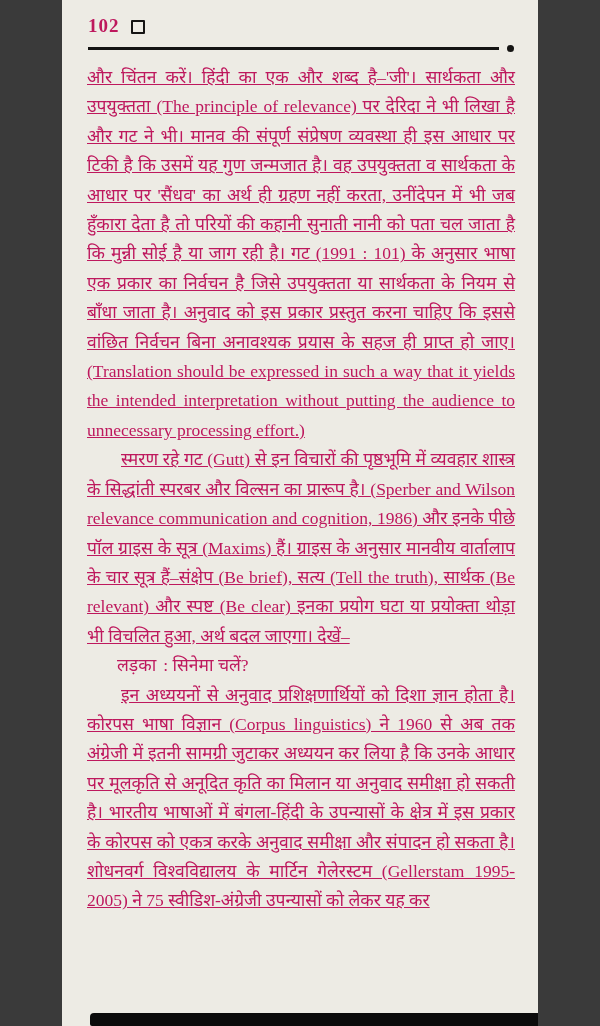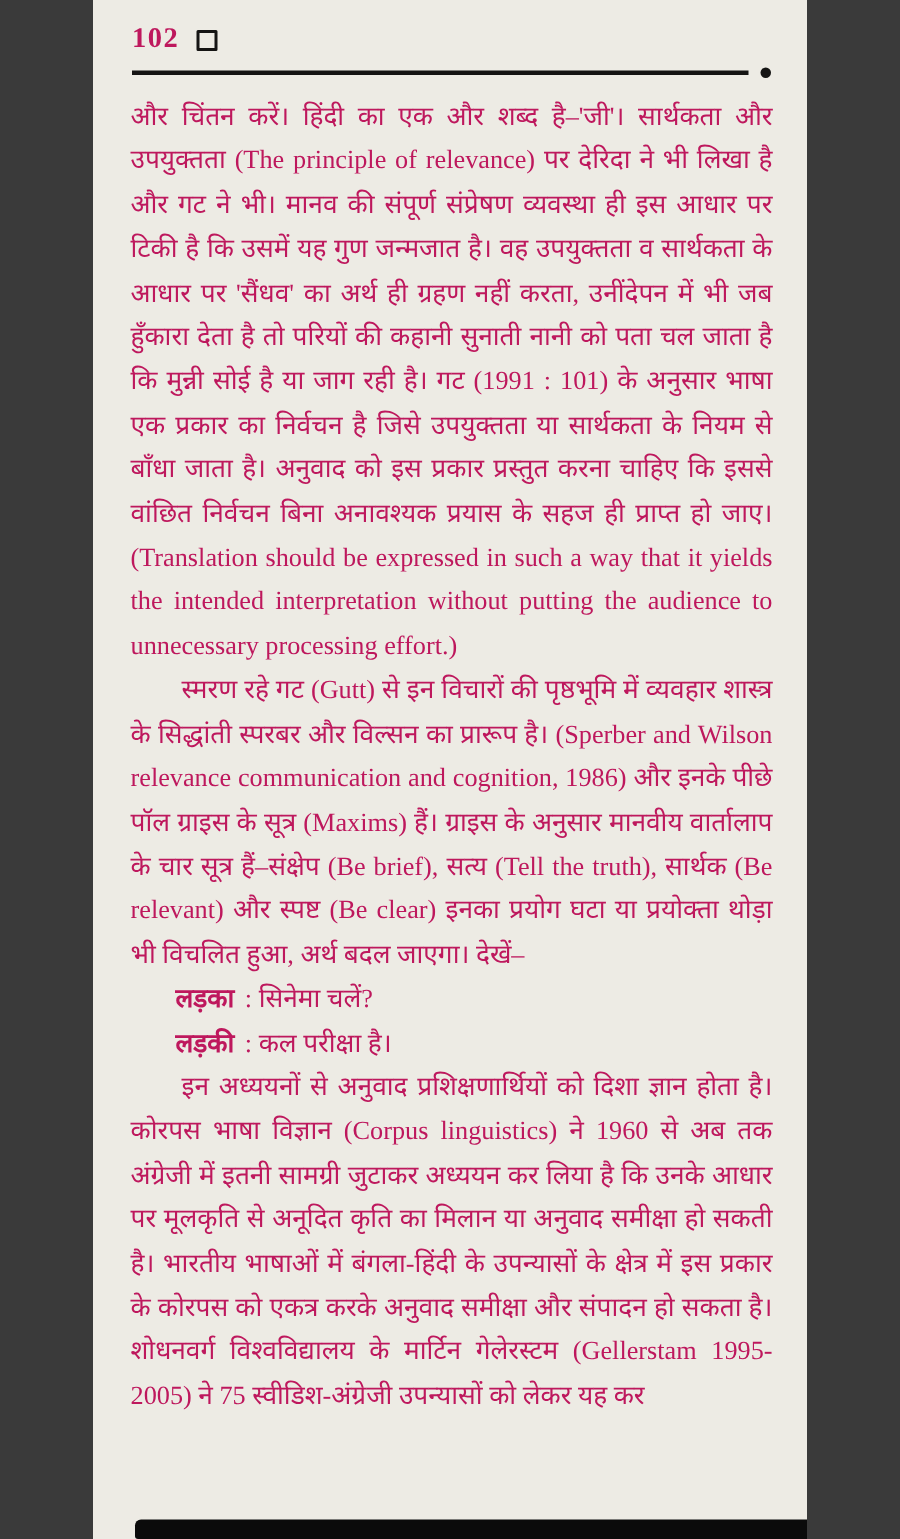--- a/index.html
+++ b/index.html
@@ -52,24 +52,24 @@
     flex: 0 0 auto;
   }
 
   
   .page-body {
     padding: 11px 23px 0 25px;
     font-size: 17.5px;
     line-height: 29.4px;
     text-align: justify;
   }
-  .para { margin: 0; }
+  .para { margin: 0; text-decoration: underline; }
   .indent { text-indent: 34px; }
   .dialogue { margin: 0 0 0 30px; text-align: left; }
-  .speaker { font-weight: bold; margin-right: 7px; }
+  .speaker { font-weight: normal; margin-right: 7px; }
 
   
   .scan-bar {
     position: absolute;
     left: 28px;
     right: 0;
     bottom: 0;
     height: 13px;
     background: #0b0b0b;
     border-radius: 4px 0 0 2px;
@@ -93,23 +93,20 @@
   <main class="page-body">
 
     <p class="para no-indent">और चिंतन करें। हिंदी का एक और शब्द है–'जी'। सार्थकता और उपयुक्तता (The principle of relevance) पर देरिदा ने भी लिखा है और गट ने भी। मानव की संपूर्ण संप्रेषण व्यवस्था ही इस आधार पर टिकी है कि उसमें यह गुण जन्मजात है। वह उपयुक्तता व सार्थकता के आधार पर 'सैंधव' का अर्थ ही ग्रहण नहीं करता, उनींदेपन में भी जब हुँकारा देता है तो परियों की कहानी सुनाती नानी को पता चल जाता है कि मुन्नी सोई है या जाग रही है। गट (1991 : 101) के अनुसार भाषा एक प्रकार का निर्वचन है जिसे उपयुक्तता या सार्थकता के नियम से बाँधा जाता है। अनुवाद को इस प्रकार प्रस्तुत करना चाहिए कि इससे वांछित निर्वचन बिना अनावश्यक प्रयास के सहज ही प्राप्त हो जाए। (Translation should be expressed in such a way that it yields the intended interpretation without putting the audience to unnecessary processing effort.)</p>
 
     <p class="para indent">स्मरण रहे गट (Gutt) से इन विचारों की पृष्ठभूमि में व्यवहार शास्त्र के सिद्धांती स्परबर और विल्सन का प्रारूप है। (Sperber and Wilson relevance communication and cognition, 1986) और इनके पीछे पॉल ग्राइस के सूत्र (Maxims) हैं। ग्राइस के अनुसार मानवीय वार्तालाप के चार सूत्र हैं–संक्षेप (Be brief), सत्य (Tell the truth), सार्थक (Be relevant) और स्पष्ट (Be clear) इनका प्रयोग घटा या प्रयोक्ता थोड़ा भी विचलित हुआ, अर्थ बदल जाएगा। देखें–</p>
 
     <p class="dialogue">
       <strong class="speaker">लड़का</strong><span>: सिनेमा चलें?</span>
     </p>
 
-    <p class="dialogue">
-      <strong class="speaker">लड़की</strong><span>: कल परीक्षा है।</span>
-    </p>
 
 
     <p class="para indent">इन अध्ययनों से अनुवाद प्रशिक्षणार्थियों को दिशा ज्ञान होता है। कोरपस भाषा विज्ञान (Corpus linguistics) ने 1960 से अब तक अंग्रेजी में इतनी सामग्री जुटाकर अध्ययन कर लिया है कि उनके आधार पर मूलकृति से अनूदित कृति का मिलान या अनुवाद समीक्षा हो सकती है। भारतीय भाषाओं में बंगला-हिंदी के उपन्यासों के क्षेत्र में इस प्रकार के कोरपस को एकत्र करके अनुवाद समीक्षा और संपादन हो सकता है। शोधनवर्ग विश्वविद्यालय के मार्टिन गेलेरस्टम (Gellerstam 1995-2005) ने 75 स्वीडिश-अंग्रेजी उपन्यासों को लेकर यह कर</p>
 
   </main>
 
   <div class="scan-bar"></div>
 
 </div>
 

